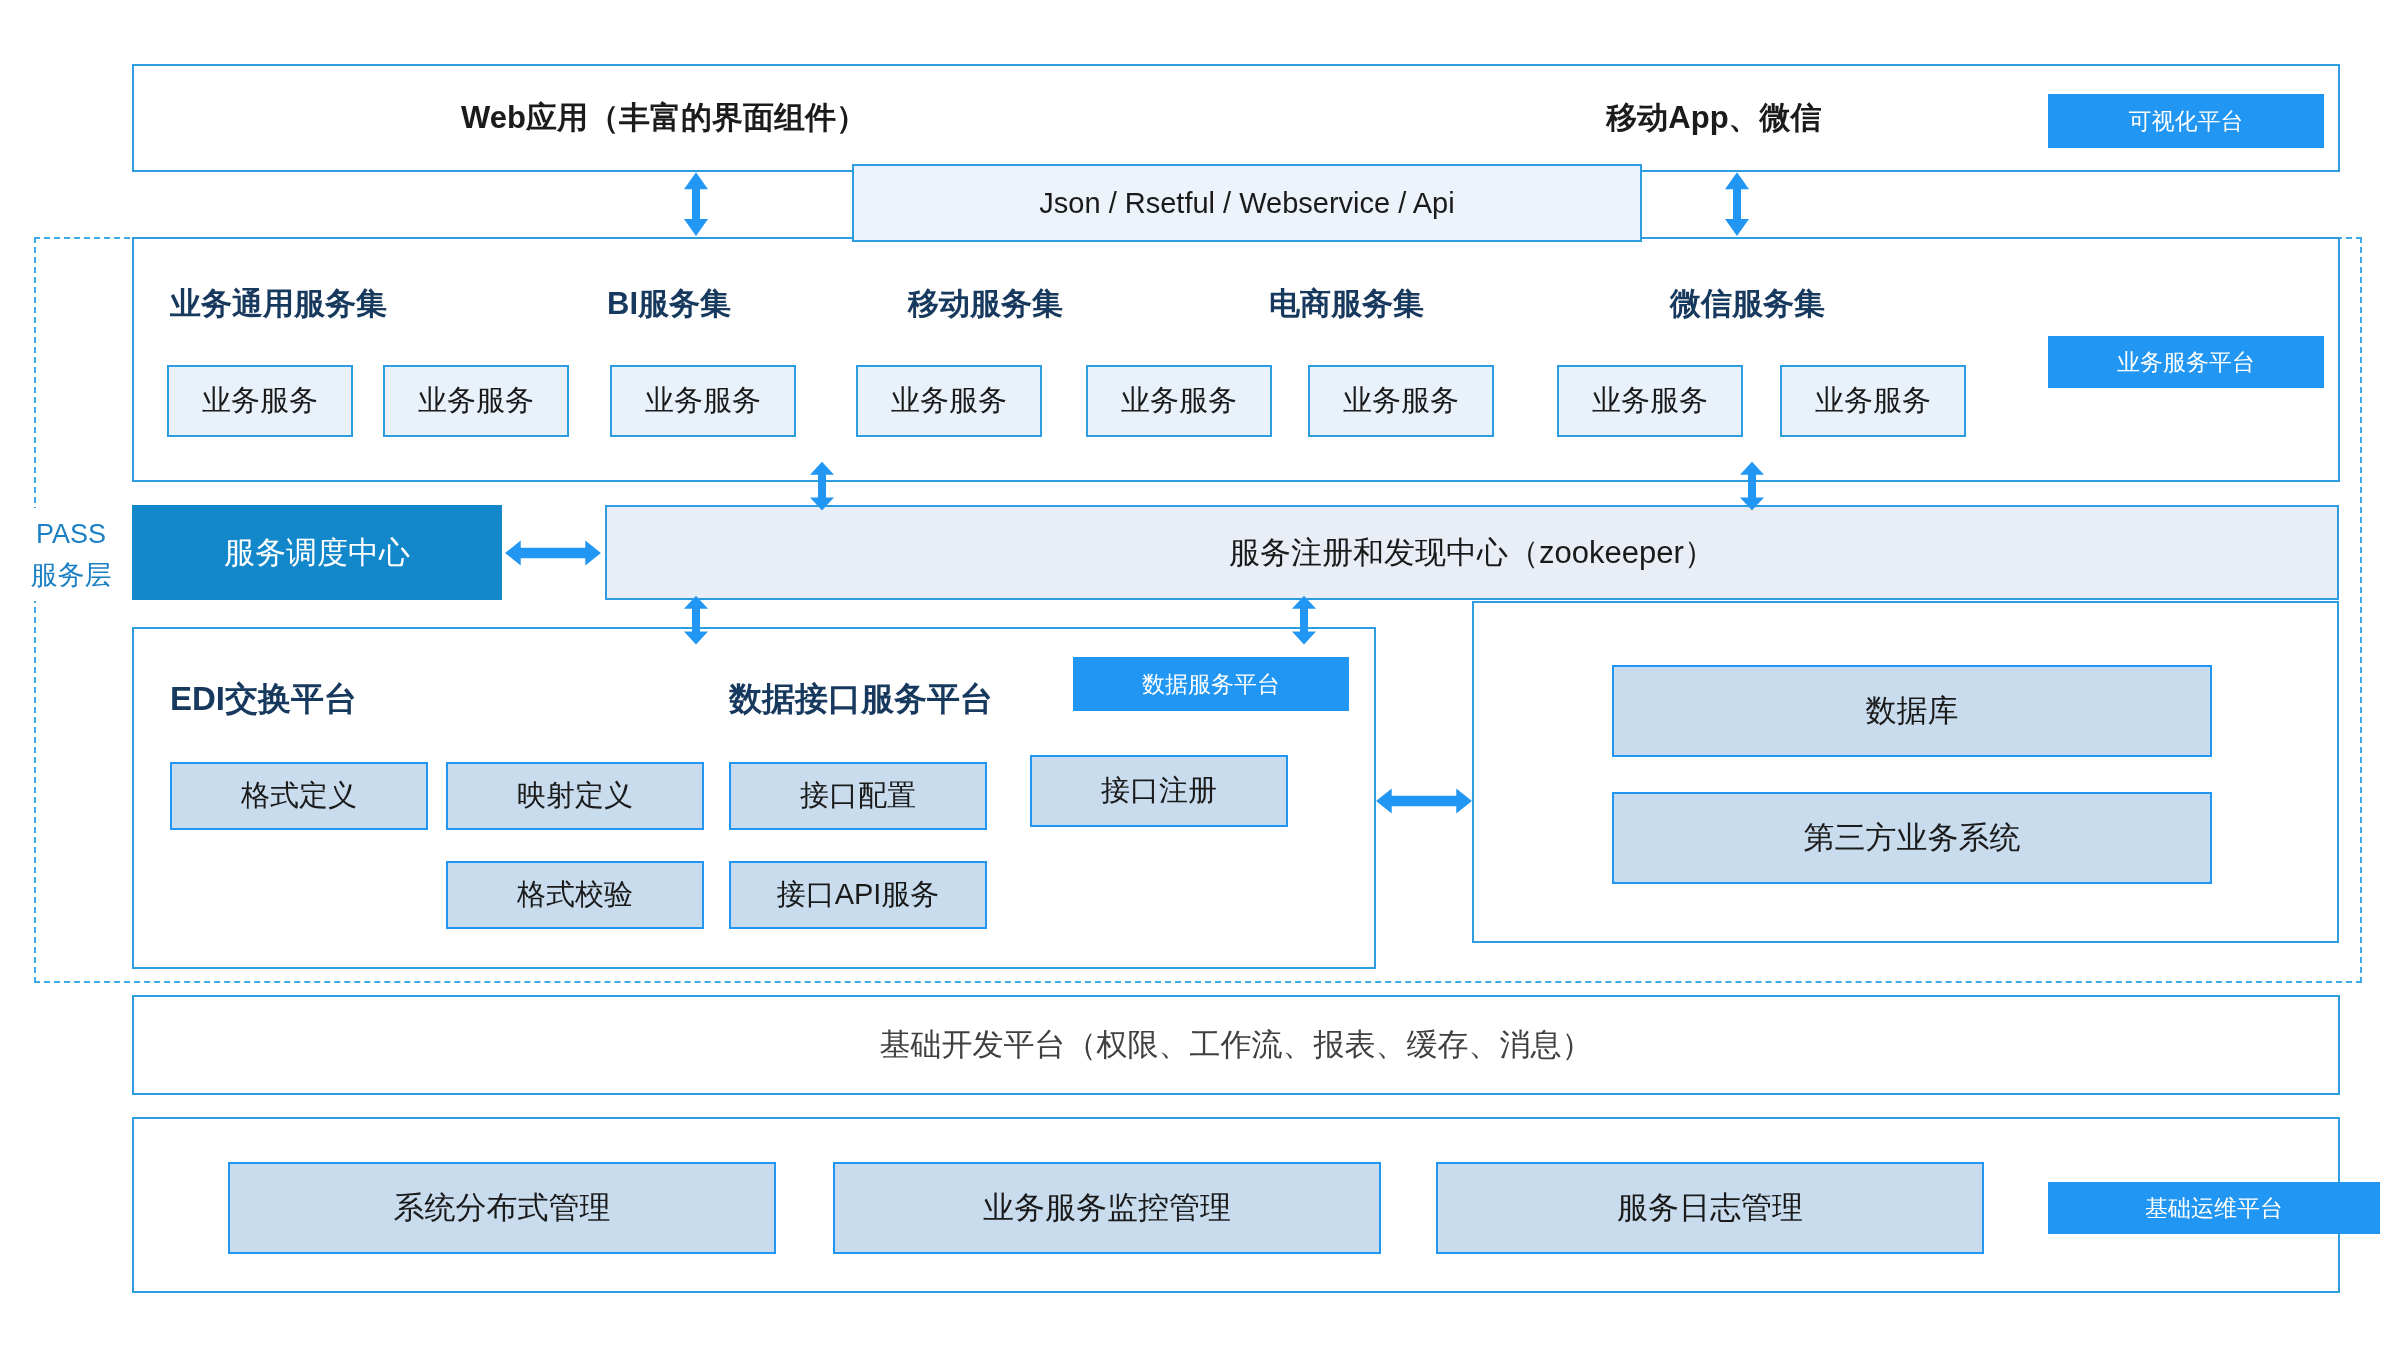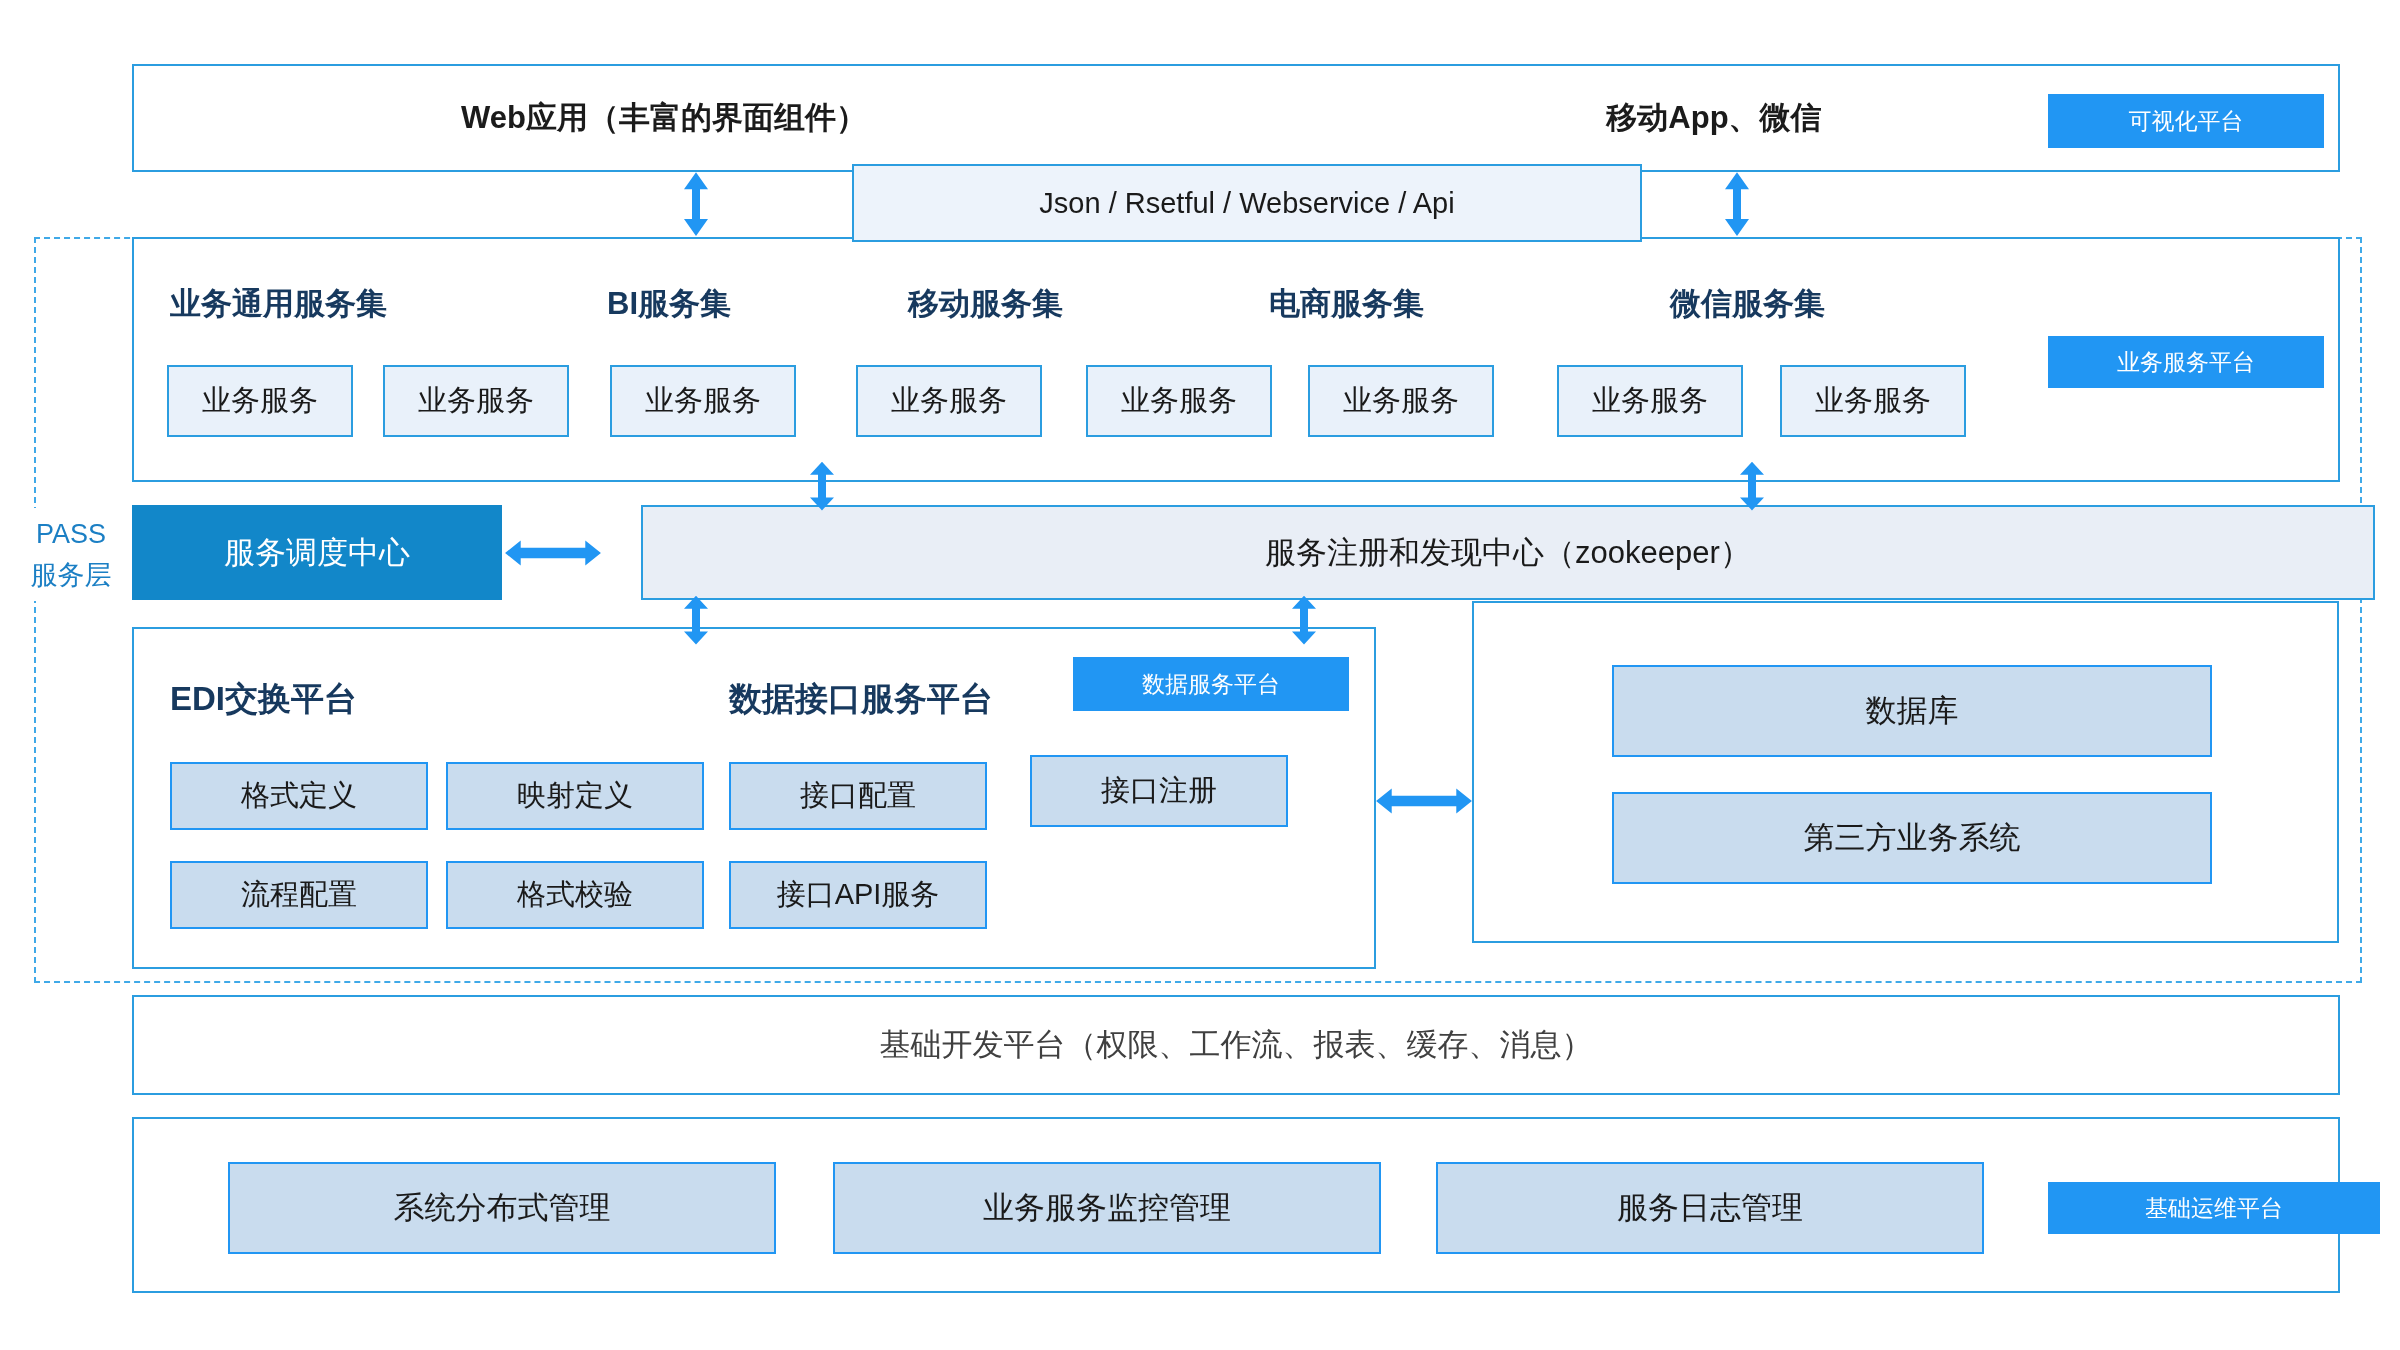--- a/index.html
+++ b/index.html
@@ -39,21 +39,21 @@
            border:2px solid #2b9de0;box-sizing:border-box;display:flex;align-items:center;
            justify-content:center;font-size:29px;color:#1a1a1a;}
   .b0{left:33px}.b1{left:249px}.b2{left:476px}.b3{left:722px}
   .b4{left:952px}.b5{left:1174px}.b6{left:1423px}.b7{left:1646px}
   #platform-badge{left:1914px;top:97px;width:276px;height:52px;}
 
   
   #dispatch-box{left:132px;top:505px;width:370px;height:95px;background:#1287c9;
                 color:#fff;font-size:31px;}
   #zk-box{left:605px;top:505px;width:1734px;height:95px;background:#e9eef6;
-          border:2px solid #2b9de0;font-size:31px;color:#1a1a1a;margin-left:36px;}
+          border:2px solid #2b9de0;font-size:31px;color:#1a1a1a;}
 
   
   #edi-box{left:132px;top:627px;width:1244px;height:342px;}
   .edi-title{position:absolute;font-weight:bold;font-size:33px;color:#17395e;white-space:nowrap;}
   #edi-title{left:36px;top:48px;}
   #dif-title{left:595px;top:48px;}
   #data-badge{left:939px;top:28px;width:276px;height:54px;}
   .steel{position:absolute;box-sizing:border-box;background:#c9dcee;border:2px solid #2196f3;
          display:flex;align-items:center;justify-content:center;font-size:29px;color:#1a1a1a;}
   .ebox{width:258px;height:68px;}
@@ -123,21 +123,20 @@
 
   <div class="bar" id="edi-box">
     <div class="edi-title" id="edi-title">EDI交换平台</div>
     <div class="edi-title" id="dif-title">数据接口服务平台</div>
     <div class="badge" id="data-badge">数据服务平台</div>
     <div class="fill-layer" id="edi-items">
         <div class="steel ebox e0">格式定义</div>
         <div class="steel ebox e1">映射定义</div>
         <div class="steel ebox e2">接口配置</div>
         <div class="steel ebox e3">接口注册</div>
-        <div class="steel ebox e4">流程配置</div>
         <div class="steel ebox e5">格式校验</div>
         <div class="steel ebox e6">接口API服务</div>
       </div>
   </div>
 
   <div class="bar" id="db-box">
     <div class="fill-layer" id="db-items">
         <div class="steel dbox d0">数据库</div>
         <div class="steel dbox d1">第三方业务系统</div>
       </div>

